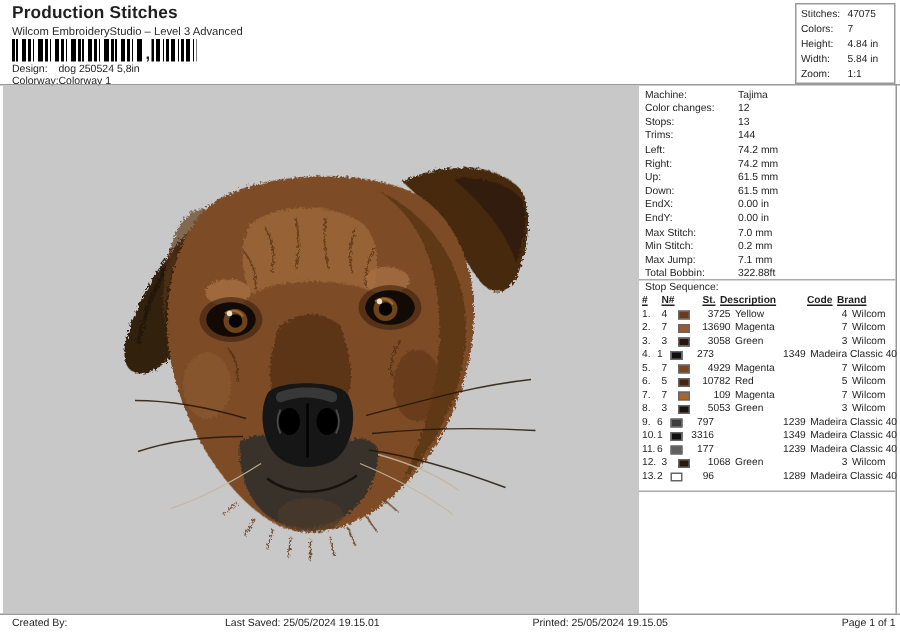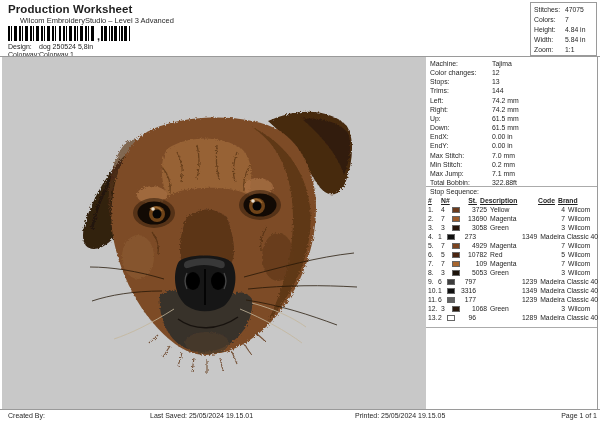--- a/index.html
+++ b/index.html
@@ -4,21 +4,21 @@
 <style>
   html,body{margin:0;padding:0;}
   body{
     width:600px;height:424px;position:relative;background:#ffffff;
     font-family:"Liberation Sans","DejaVu Sans",sans-serif;color:#1f1f1f;
     overflow:hidden;-webkit-font-smoothing:antialiased;
   }
   .abs{position:absolute;}
   
   .title{left:8px;top:3px;font-size:11.5px;font-weight:bold;letter-spacing:.1px;}
-  .subtitle{left:8px;top:16px;font-size:7.5px;color:#2a2a2a;margin-left:12px;}
+  .subtitle{left:8px;top:16px;font-size:7.5px;color:#2a2a2a;}
   .barcode-wrap{left:8px;top:26px;height:15px;display:flex;align-items:flex-end;}
   .bars{height:15px;background:
     repeating-linear-gradient(90deg,#000 0 2px,#fff 2px 3px,#000 3px 4px,#fff 4px 6.5px,#000 6.5px 9.5px,#fff 9.5px 11px);}
   .bars.b1{width:88px;}
   .bars.b2{width:30px;background:
     repeating-linear-gradient(90deg,#000 0 1.5px,#fff 1.5px 3px,#000 3px 6px,#fff 6px 7.5px,#000 7.5px 8.5px,#fff 8.5px 10px);}
   .bc-comma{font-size:11px;font-weight:bold;line-height:10px;margin:0 1px;}
   .hdr-row{display:flex;font-size:7px;line-height:8.5px;}
   .hdr-row .lbl{width:31px;}
   .hdr-design{left:8px;top:43px;}
@@ -55,21 +55,21 @@
   
   .footer-text{font-size:7px;top:412px;}
   .f-created{left:8px;}
   .f-saved{left:150px;}
   .f-printed{left:355px;}
   .f-page{right:3px;text-align:right;}
 </style>
 </head>
 <body>
 
-<div class="abs title">Production Worksheet</div>
+<div class="abs title">Production Stitches</div>
 <div class="abs subtitle">Wilcom EmbroideryStudio – Level 3 Advanced</div>
 
 <div class="abs barcode-wrap">
   <span class="bars b1"></span>
   <span class="bc-comma">,</span>
   <span class="bars b2"></span>
 </div>
 
 <div class="abs hdr-row hdr-design">
   <span class="lbl">Design:</span>

